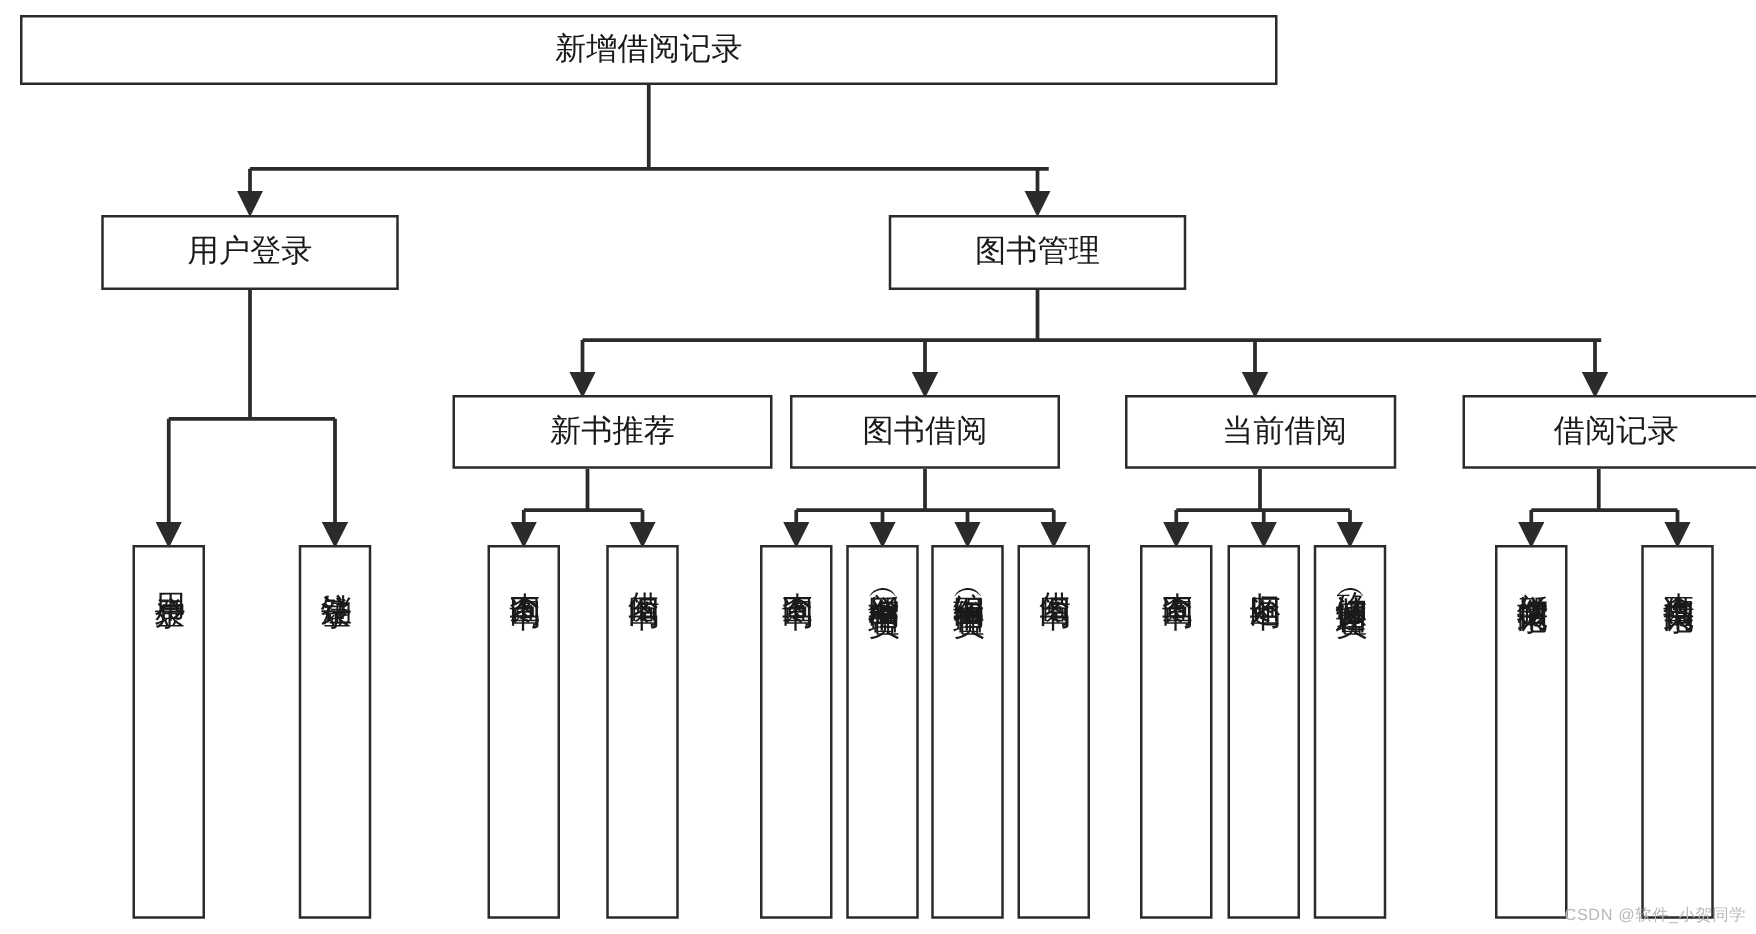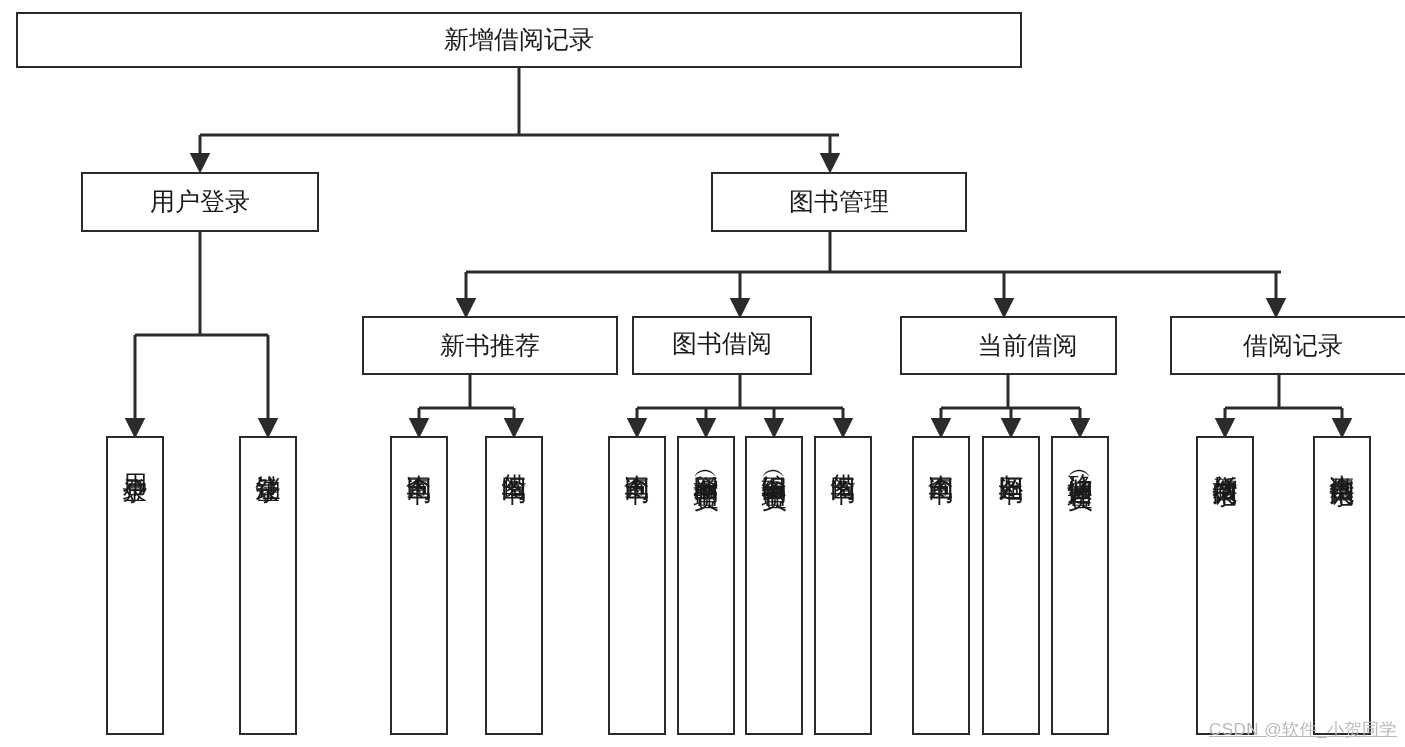--- a/index.html
+++ b/index.html
@@ -56,26 +56,25 @@
     text-orientation: upright;
     font-size: 25px;
     line-height: 1.0;
     letter-spacing: 2px;
     white-space: nowrap;
   }
   #watermark {
     position: absolute;
     right: 8px;
     bottom: 6px;
-    font-size: 17px;
+    font-size: 13px;
     color: #b9b9b9;
     letter-spacing: 0.5px;
     white-space: nowrap;
     pointer-events: none;
-    text-decoration: underline;
   }
 </style>
 </head>
 <body>
 
 <div id="canvas">
 
   <svg id="diagram-svg" viewBox="0 0 1405 747" xmlns="http://www.w3.org/2000/svg">
     <defs>
       <marker id="arrow" viewBox="0 0 12 12" refX="6" refY="6" markerWidth="7" markerHeight="7" orient="auto-start-reverse">
@@ -126,28 +125,28 @@
     </g>
   </svg>
 
   <div class="node root horizontal" style="left:16px; top:12px; width:1006px; height:56px;">
     <span class="node-label">新增借阅记录</span>
   </div>
 
   <div class="node horizontal" style="left:81px; top:172px; width:238px; height:60px;">
     <span class="node-label">用户登录</span>
   </div>
-  <div class="node horizontal" style="left:711px; top:172px; width:256px; height:60px;">
+  <div class="node horizontal" style="left:711px; top:172px; width:238px; height:60px;">
     <span class="node-label">图书管理</span>
   </div>
 
   <div class="node horizontal" style="left:362px; top:316px; width:256px; height:59px;">
     <span class="node-label">新书推荐</span>
   </div>
-  <div class="node horizontal" style="left:632px; top:316px; width:180px; height:59px;font-family:Liberation Mono, monospace;">
+  <div class="node horizontal" style="left:632px; top:316px; width:216px; height:59px;">
     <span class="node-label">图书借阅</span>
   </div>
   <div class="node horizontal" style="left:900px; top:316px; width:217px; height:59px;padding-left:38px;">
     <span class="node-label">当前借阅</span>
   </div>
   <div class="node horizontal" style="left:1170px; top:316px; width:246px; height:59px;">
     <span class="node-label">借阅记录</span>
   </div>
 
   <div class="node vertical" style="left:106px; top:436px; width:58px; height:299px;">

